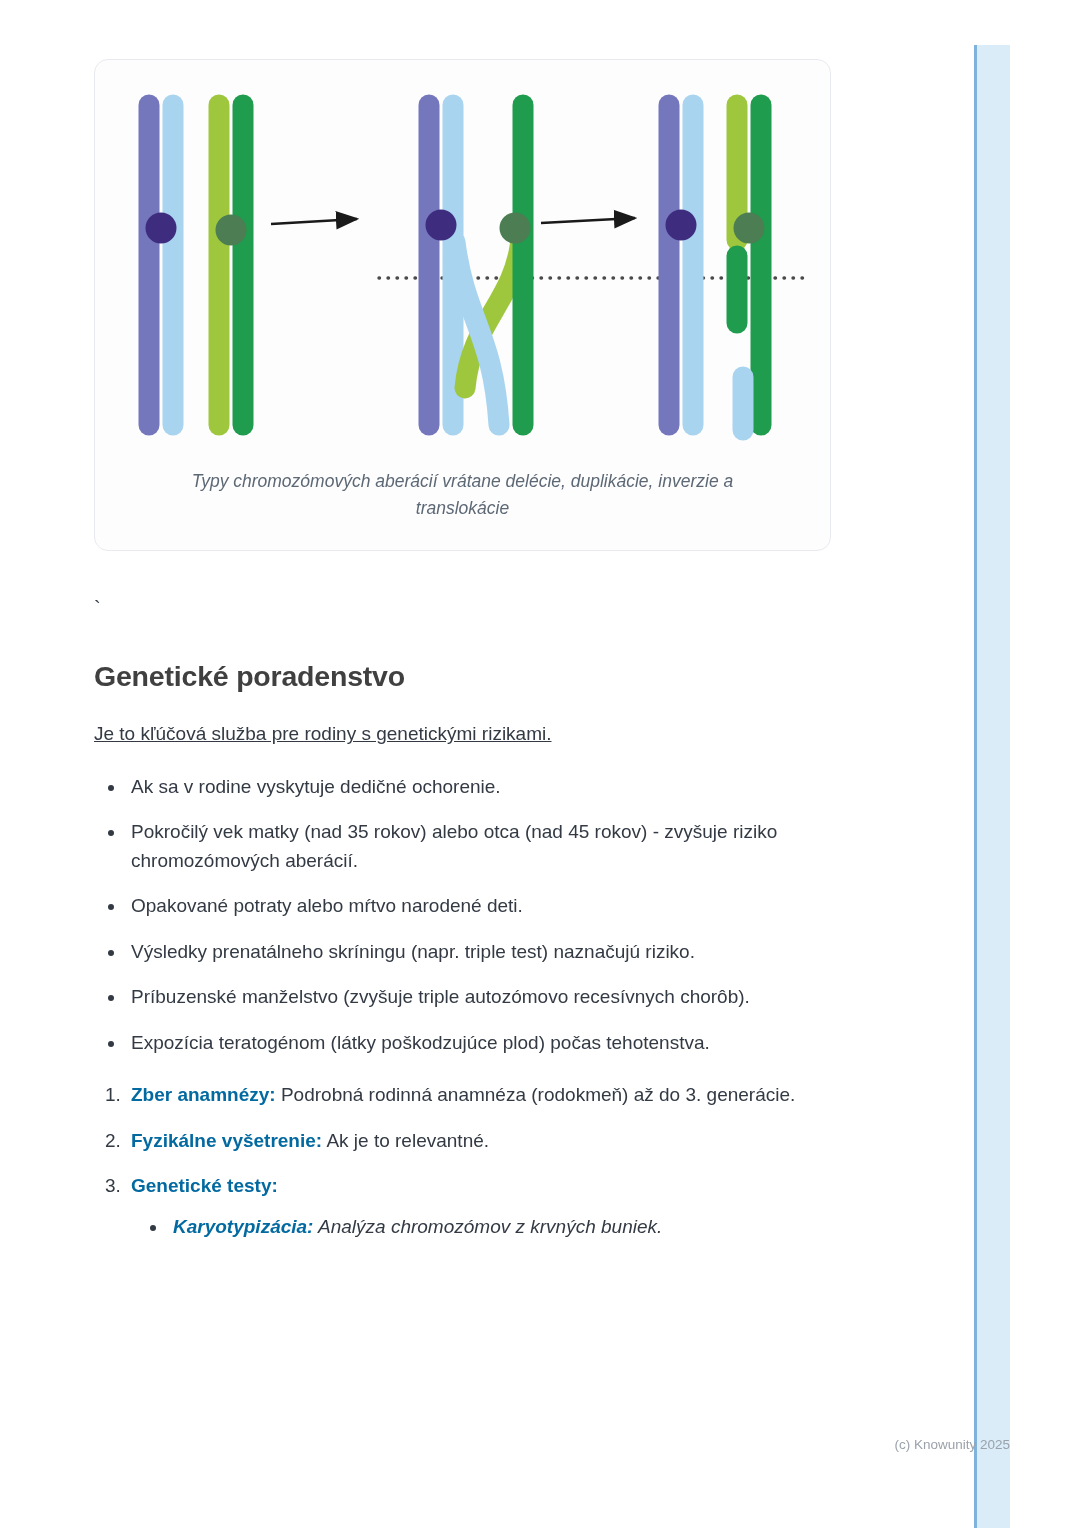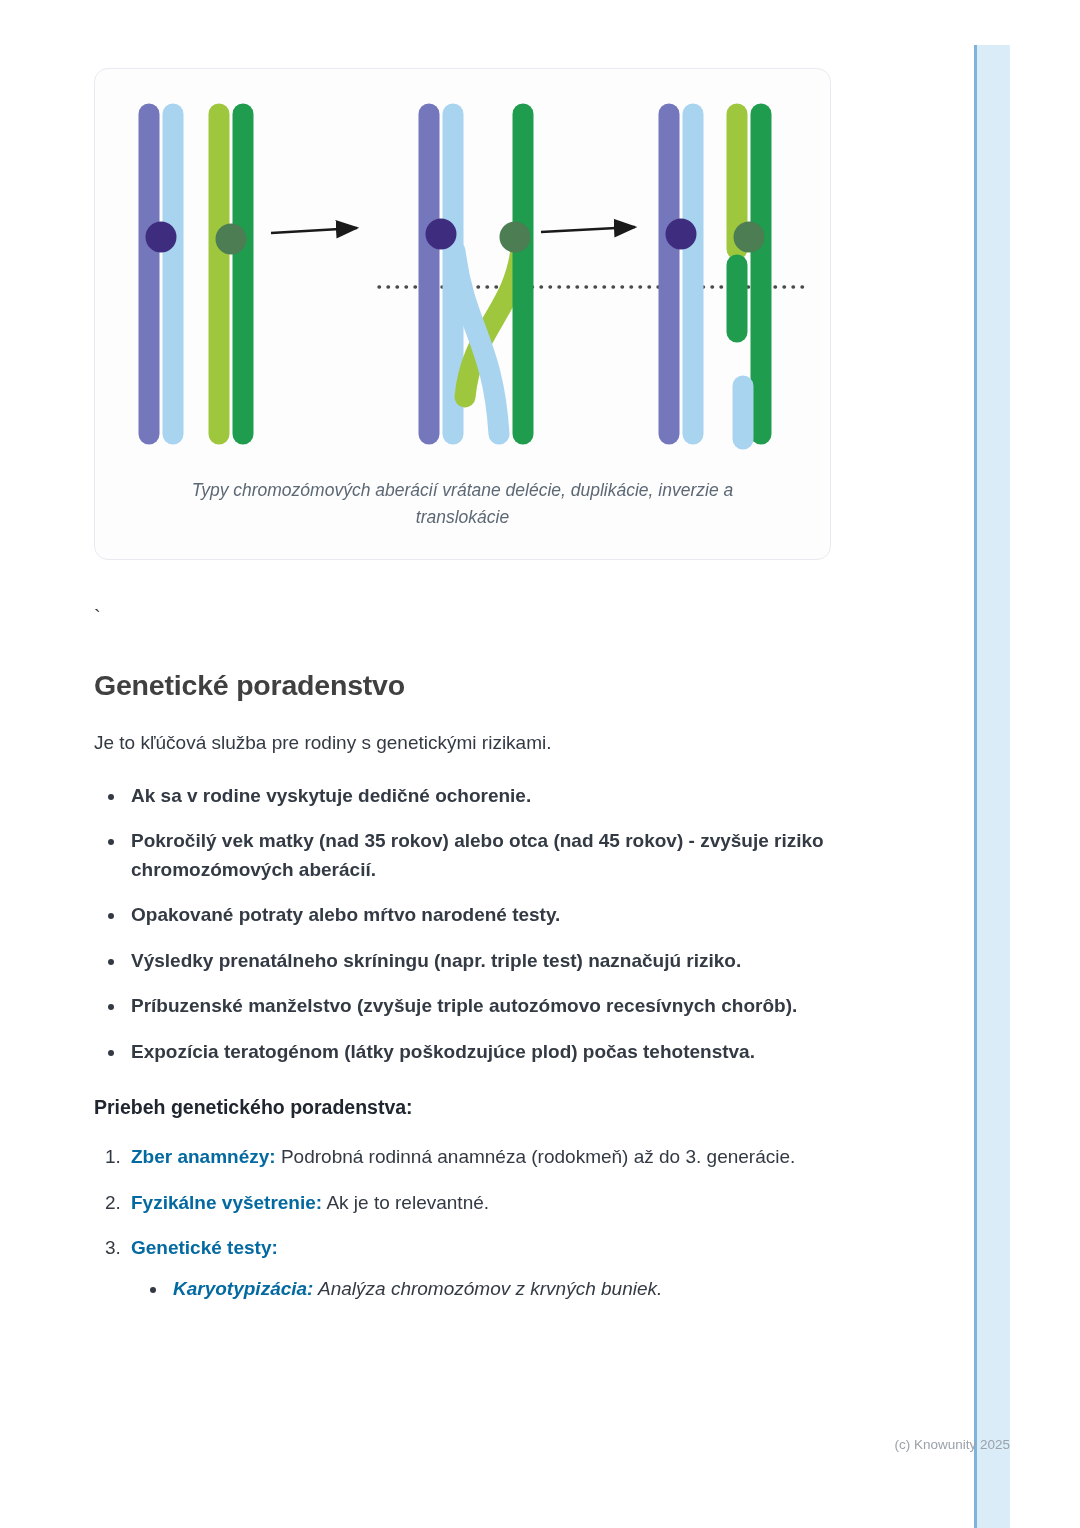--- a/index.html
+++ b/index.html
@@ -1,43 +1,43 @@
 <!DOCTYPE html>
 <html><head>
 <meta charset="utf-8">
 <style>
   html,body { margin:0; padding:0; }
   body {
     width:1080px; height:1528px; position:relative; overflow:hidden;
     background:#ffffff; color:#333a44;
     font-family:"Liberation Sans", sans-serif;
   }
-  .content { position:absolute; left:94px; top:11px; width:737px; }
+  .content { position:absolute; left:94px; top:2px; width:737px; }
 
   .figure-card {
     margin-top:57px; box-sizing:border-box;
     border:1px solid #e8eaef; border-radius:14px;
     background:#fdfdfe; padding:20px 14px 28px;
   }
   svg.diagram { display:block; margin:0 auto; }
   .caption {
     margin:16px auto 0; max-width:625px; text-align:center;
     font-style:italic; font-size:17.5px; line-height:1.55; color:#5d6875;
   }
 
   .stray { margin-top:46px; font-size:20px; color:#333a44; }
 
   h1.page-title { margin:40px 0 0; font-size:28.5px; font-weight:700; color:#404040; letter-spacing:-0.2px; }
 
-  .intro { margin:27px 0 0; font-size:19px; line-height:1.5; }
+  .intro { margin:27px 0 0; font-size:19px; line-height:1.5;text-decoration:underline; }
 
   .subhead { margin:30px 0 0; font-size:19.5px; font-weight:700; color:#20262f; }
 
   ul.when-list { margin:24px 0 0; padding-left:32px; list-style:disc; }
-  ul.when-list li { margin-bottom:17px; font-size:19px; line-height:1.5; padding-left:5px;font-weight:bold; }
+  ul.when-list li { margin-bottom:17px; font-size:19px; line-height:1.5; padding-left:5px; }
 
   ol.process-list { margin:24px 0 0; padding-left:32px; }
   ol.process-list > li { margin-bottom:17px; font-size:19px; line-height:1.5; padding-left:5px; }
   ol.process-list strong, ul.nested strong { color:#0369a1; }
 
   ul.nested { margin:12px 0 0; padding-left:37px; list-style:disc;font-style:italic; }
   ul.nested li { margin:0; font-size:19px; line-height:1.5; padding-left:5px; }
 
   .side-line  { position:absolute; left:974px; top:45px; width:3px;  height:1483px; background:#7fb3dc; }
   .side-strip { position:absolute; left:977px; top:45px; width:33px; height:1483px; background:#d9ecf8; }
@@ -103,27 +103,26 @@
   <div class="stray">`</div>
 
   <h1 class="page-title">Genetické poradenstvo</h1>
 
   <p class="intro">Je to kľúčová služba pre rodiny s genetickými rizikami.</p>
 
 
   <ul class="when-list">
     <li><span>Ak sa v rodine vyskytuje dedičné ochorenie.</span></li>
     <li><span>Pokročilý vek matky (nad 35 rokov) alebo otca (nad 45 rokov) - zvyšuje riziko chromozómových aberácií.</span></li>
-    <li><span>Opakované potraty alebo mŕtvo narodené testy.</span></li>
+    <li><span>Opakované potraty alebo mŕtvo narodené deti.</span></li>
     <li><span>Výsledky prenatálneho skríningu (napr. triple test) naznačujú riziko.</span></li>
     <li><span>Príbuzenské manželstvo (zvyšuje triple autozómovo recesívnych chorôb).</span></li>
     <li><span>Expozícia teratogénom (látky poškodzujúce plod) počas tehotenstva.</span></li>
   </ul>
 
-  <p class="subhead">Priebeh genetického poradenstva:</p>
 
   <ol class="process-list">
     <li>
       <strong>Zber anamnézy:</strong>
       <span>Podrobná rodinná anamnéza (rodokmeň) až do 3. generácie.</span>
     </li>
     <li>
       <strong>Fyzikálne vyšetrenie:</strong>
       <span>Ak je to relevantné.</span>
     </li>

